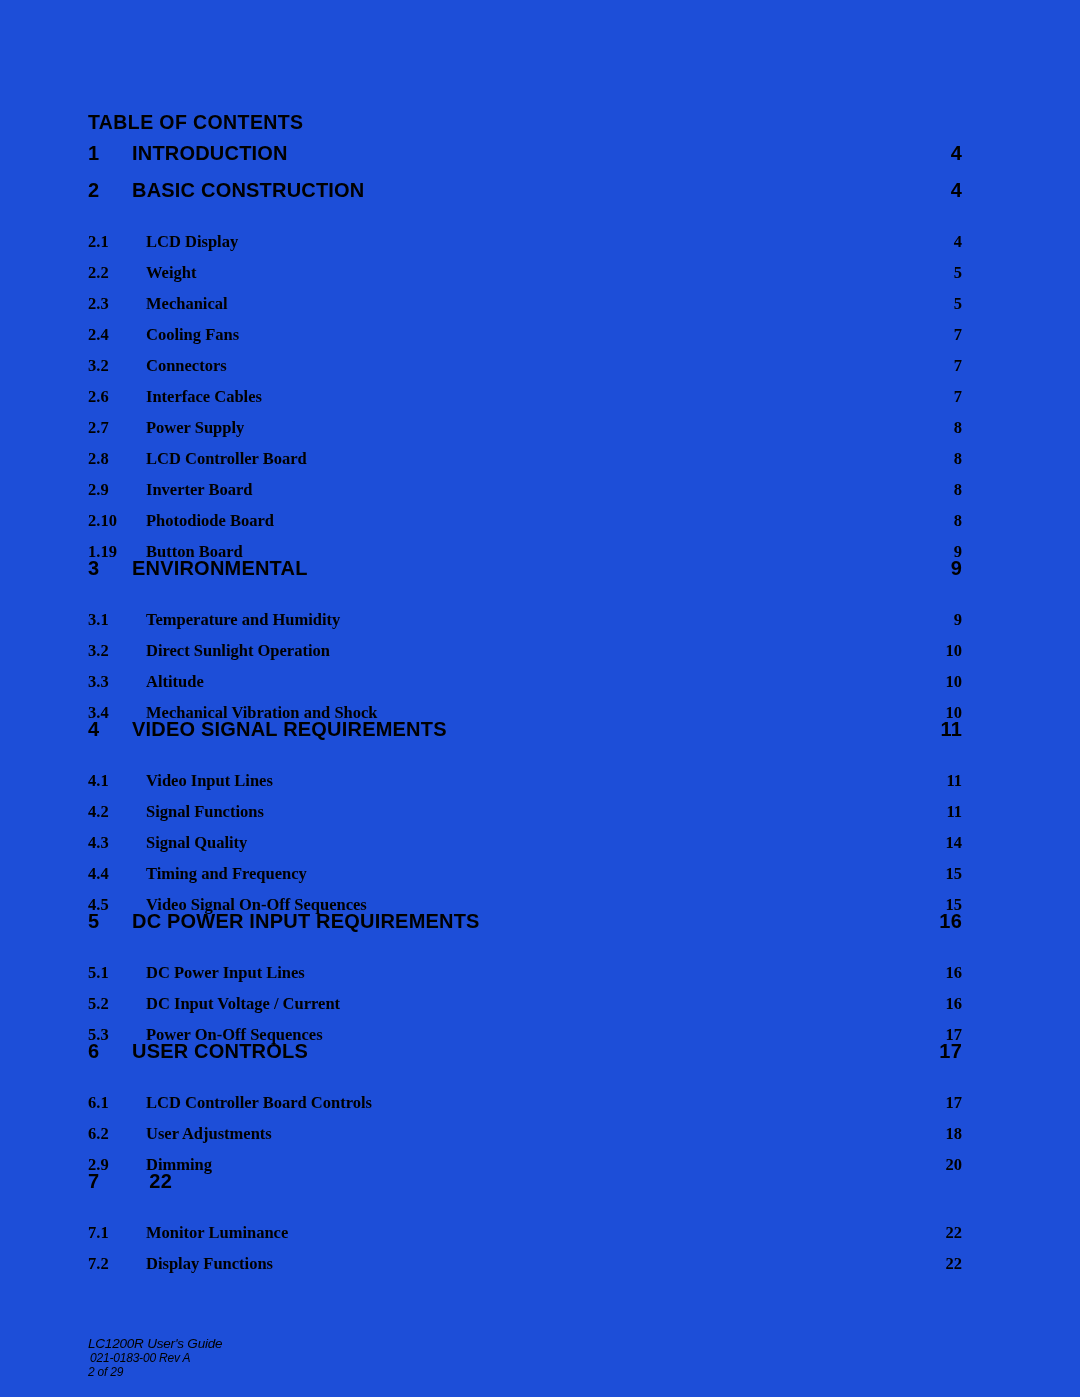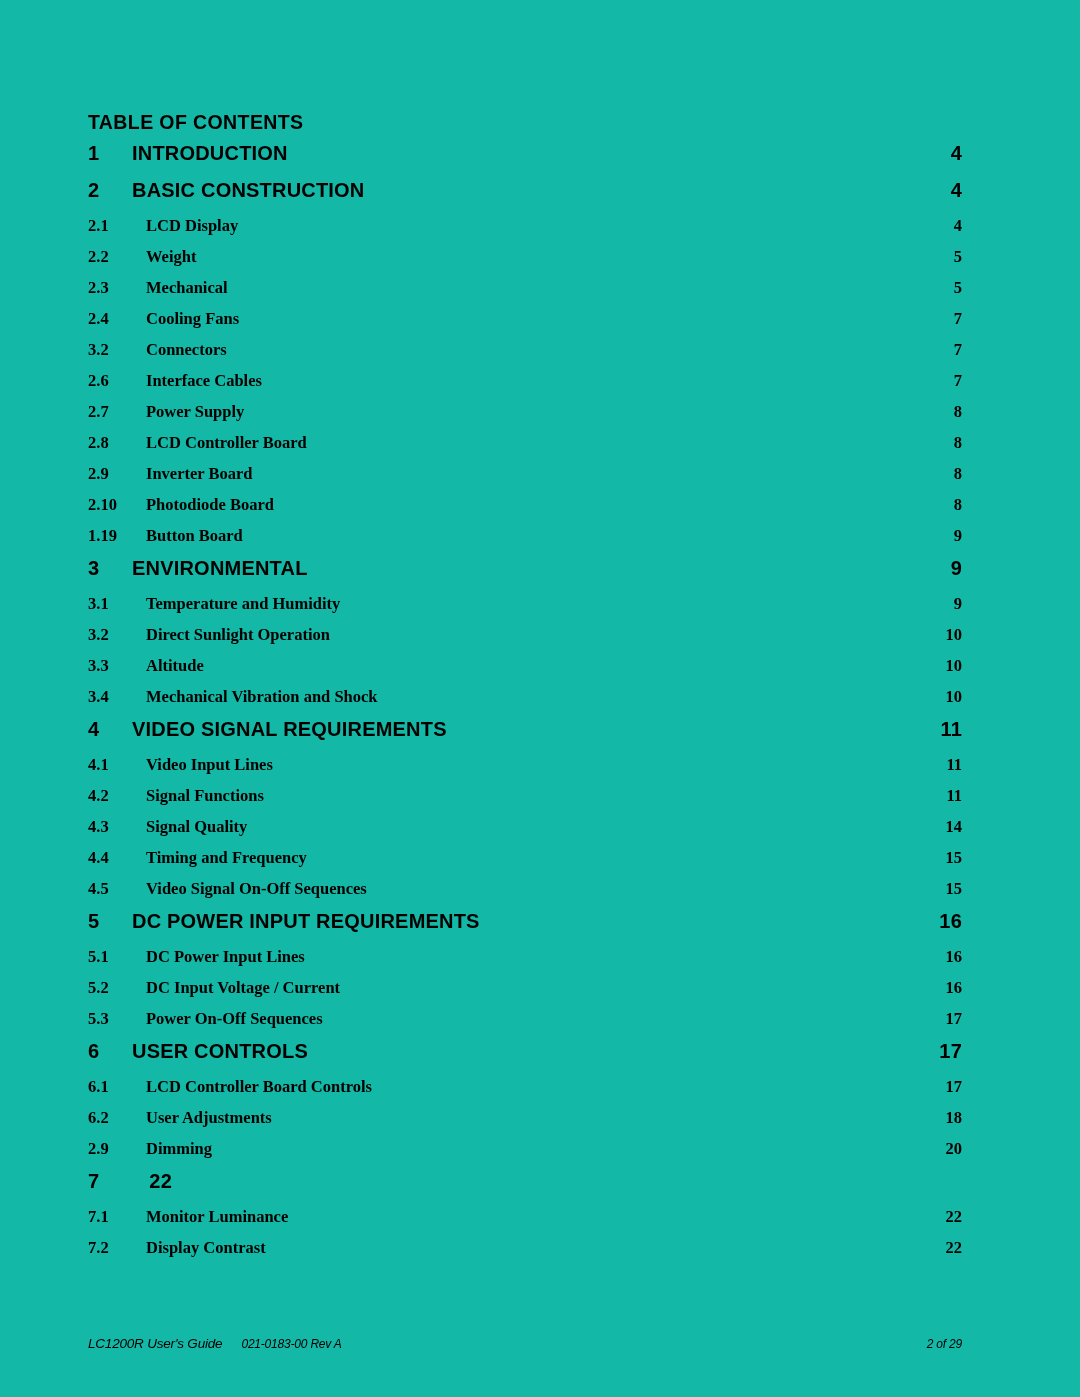--- a/index.html
+++ b/index.html
@@ -4,21 +4,21 @@
 <style>
   html, body {
     margin: 0;
     padding: 0;
     background: #ffffff;
   }
   .page {
     position: relative;
     width: 1080px;
     height: 1397px;
-    background: #14b8a6;
+    background: #1d4ed8;
     overflow: hidden;
     font-family: "Liberation Serif", serif;
     color: #000000;
   }
   .content {
     position: absolute;
     left: 88px;
     top: 110px;
     width: 874px;  
   }
@@ -73,58 +73,60 @@
 
   
   .lvl2 {
     font-family: "Liberation Serif", serif;
     font-weight: bold;
     font-size: 16.5px;
     height: 31px;
   }
   .lvl2 .num {
     width: 58px;
+    margin-top: 16px;
   }
   .lvl2 .title {
     padding-left: 0px;
   }
   .lvl2 .pg {
     width: 40px;
     font-size: 16.5px;
   }
 
   
   .footer {
     position: absolute;
     left: 88px;
     top: 1336px;
     width: 874px;
     height: 22px;
   }
   .footer-inner {
     display: flex;
-    align-items: center;
+    align-items: flex-start;
     width: 100%;
+    flex-direction: column;
   }
   .footer-doc {
     font-family: "Liberation Sans", sans-serif;
     font-style: italic;
     font-weight: normal;
     font-size: 13.5px;
     letter-spacing: -0.2px;
     white-space: nowrap;
   }
   .footer-part {
     font-family: "Liberation Sans", sans-serif;
     font-style: italic;
     font-weight: normal;
     font-size: 12px;
     letter-spacing: -0.2px;
     white-space: nowrap;
-    margin-left: 19px;
+    margin-left: 2px;
   }
   .footer-spacer {
     flex: 1 1 auto;
   }
   .footer-page {
     font-family: "Liberation Sans", sans-serif;
     font-style: italic;
     font-size: 12px;
     letter-spacing: -0.2px;
     white-space: nowrap;
@@ -304,21 +306,21 @@
           <span class="num">7</span>
           <span class="pg">22</span>
         </div>
         <div class="toc-row lvl2">
           <span class="num">7.1</span>
           <span class="title">Monitor Luminance</span>
           <span class="pg">22</span>
         </div>
         <div class="toc-row lvl2">
           <span class="num">7.2</span>
-          <span class="title">Display Contrast</span>
+          <span class="title">Display Functions</span>
           <span class="pg">22</span>
         </div>
       </div>
 
   </div>
 
   <div class="footer">
     <div class="footer-inner">
       <span class="footer-doc">LC1200R User's Guide</span>
       <span class="footer-part">021-0183-00 Rev A</span>

